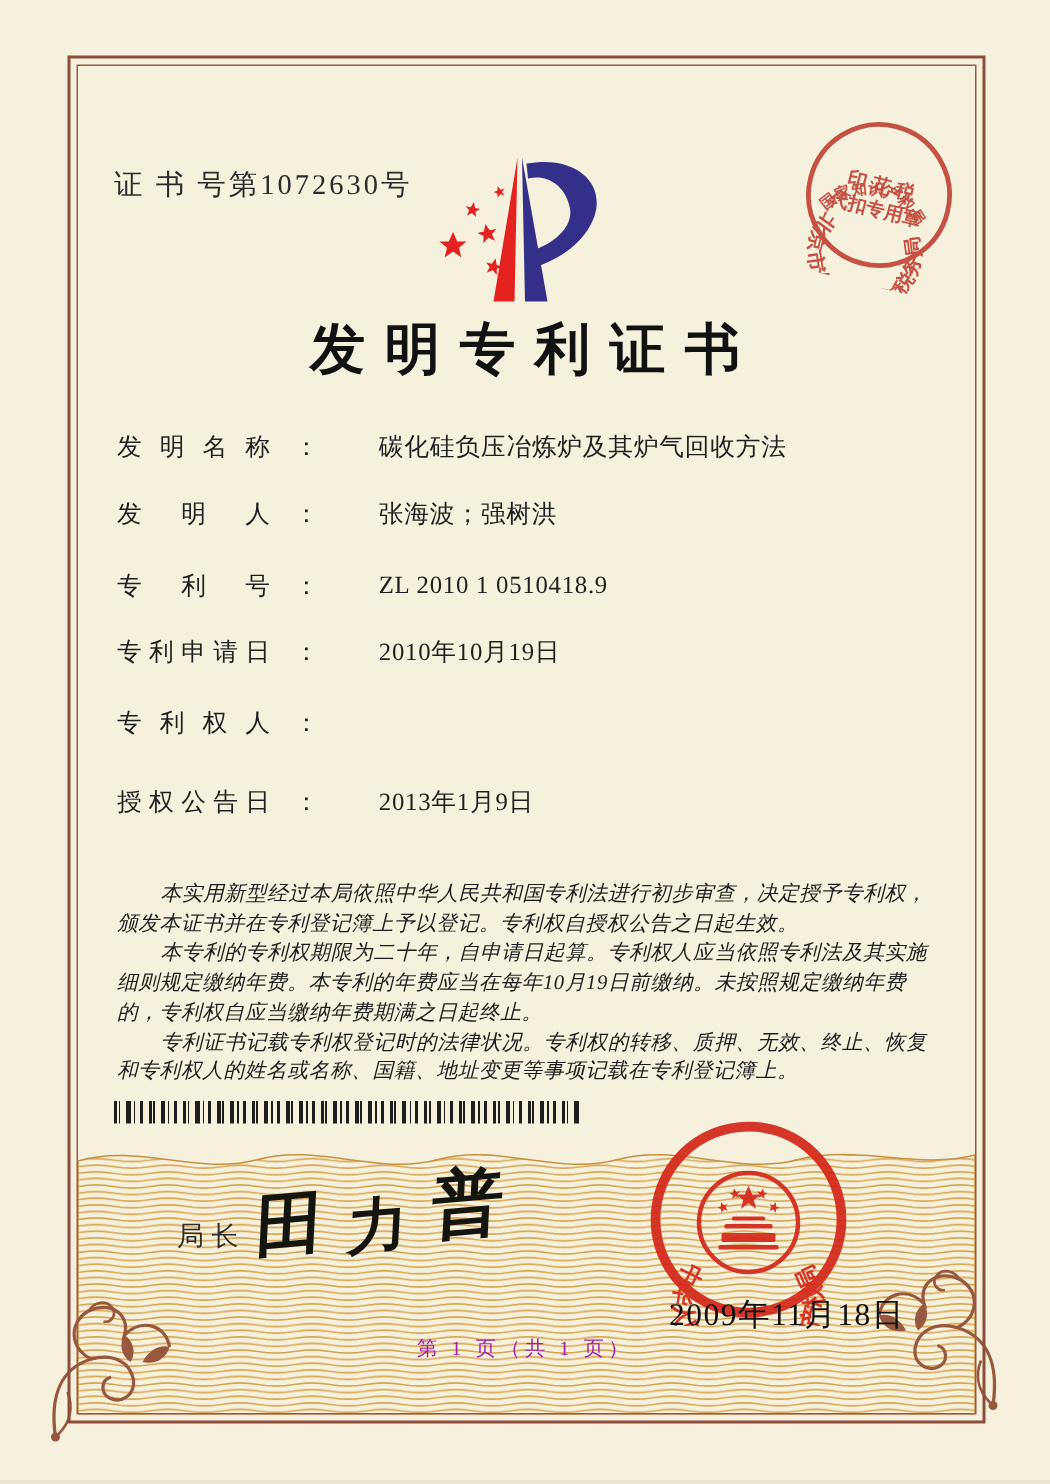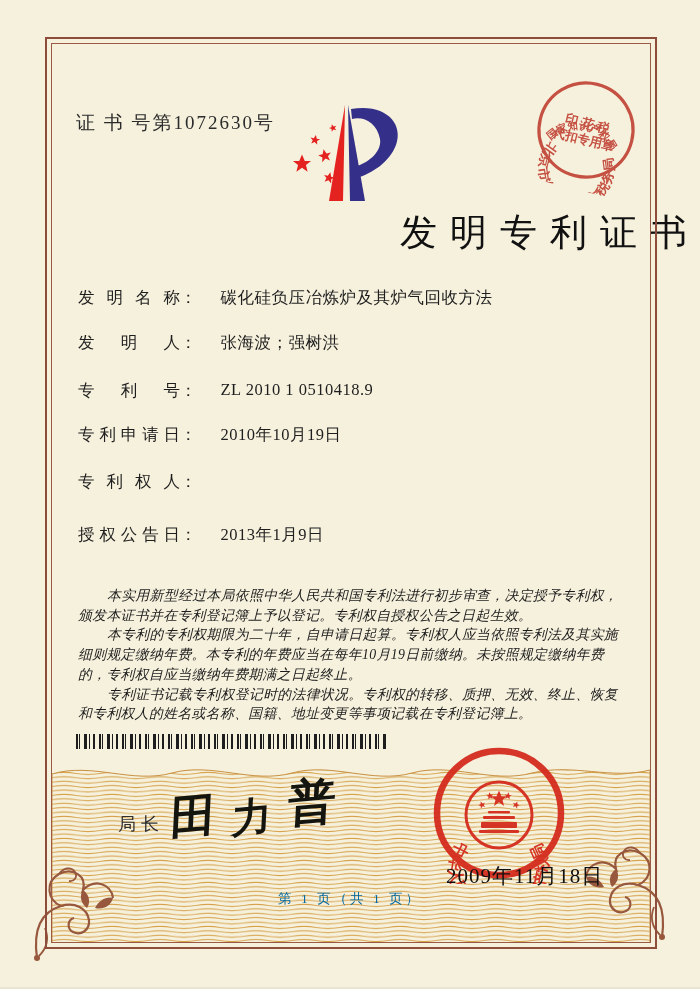--- a/index.html
+++ b/index.html
@@ -14,25 +14,25 @@
   .frame-inner { position:absolute; left:51px; top:43px; right:49px; bottom:44px;
     border:1px solid #9a5a45; z-index:5; pointer-events:none; }
 
   .cert-no { position:absolute; left:76px; top:110px; font-size:19px;
     letter-spacing:2px; color:#2b2b2b; }
 
   .logo { position:absolute; left:288px; top:101px; z-index:2; }
   .tax-stamp { position:absolute; left:526px; top:70px; z-index:2;
     transform:rotate(14deg); opacity:.88; }
 
-  .title { position:absolute; top:208px; left:0; width:100%; text-align:right;
-    font-size:37px; font-weight:normal; letter-spacing:13px; text-indent:13px; color:#111; }
+  .title { position:absolute; top:208px; left:0; width:100%; text-align:center;
+    font-size:37px; font-weight:bold; letter-spacing:13px; text-indent:13px; color:#111; }
 
   .field-row { position:absolute; left:78px; width:548px; display:flex;
-    font-size:16.5px; color:#1e1e1e; }
+    font-size:16.5px; color:#1e1e1e;gap:16px; }
   .f-label { display:inline-block; width:102px; text-align:justify; text-align-last:justify; }
   .f-colon { margin:0 8px 0 0; }
   .f-value { flex:1; letter-spacing:.5px;margin-left:16px; }
   .r1{top:287px}.r2{top:332px}.r3{top:380px}.r4{top:424px}.r5{top:471px}.r6{top:524px}
 
   .body-text { position:absolute; left:78px; top:586px; width:547px;
     font-size:13.8px; line-height:19.7px; font-style:italic; color:#1c1c1c; }
   .body-text p { margin:0; text-indent:2.1em; letter-spacing:.4px; }
 
   .barcode { position:absolute; left:76px; top:734px; width:312px; height:15px; z-index:2;
@@ -54,21 +54,21 @@
     transform:rotate(-5deg) skewX(-8deg); color:#15150f;
     font-weight:bold; letter-spacing:16px; white-space:nowrap; }
   .signature .c1{font-size:46px;} .signature .c2{font-size:40px; position:relative; top:4px;}
   .signature .c3{font-size:48px; position:relative; top:-3px;}
 
   .seal { position:absolute; left:428px; top:742px; z-index:3; opacity:.93; }
   .seal-date { position:absolute; left:446px; top:862px; z-index:4;
     font-size:21px; letter-spacing:1px; color:#101010; }
 
   .page-footer { position:absolute; left:0; top:890px; width:100%; z-index:3;
-    text-align:center; font-size:13.5px; letter-spacing:3px; color:#0369a1; }
+    text-align:center; font-size:13.5px; letter-spacing:3px; color:#a21caf; }
 </style>
 </head>
 <body>
 
 <div class="page">
 
   <div class="frame-outer"></div>
   <div class="frame-inner"></div>
 
   <div class="cert-no">证 书 号第1072630号</div>

